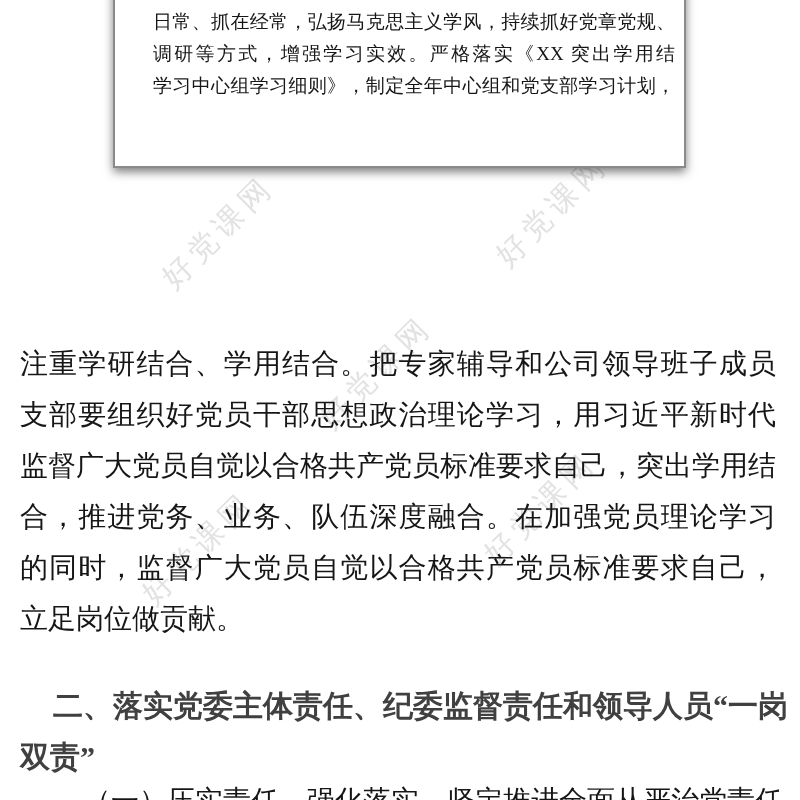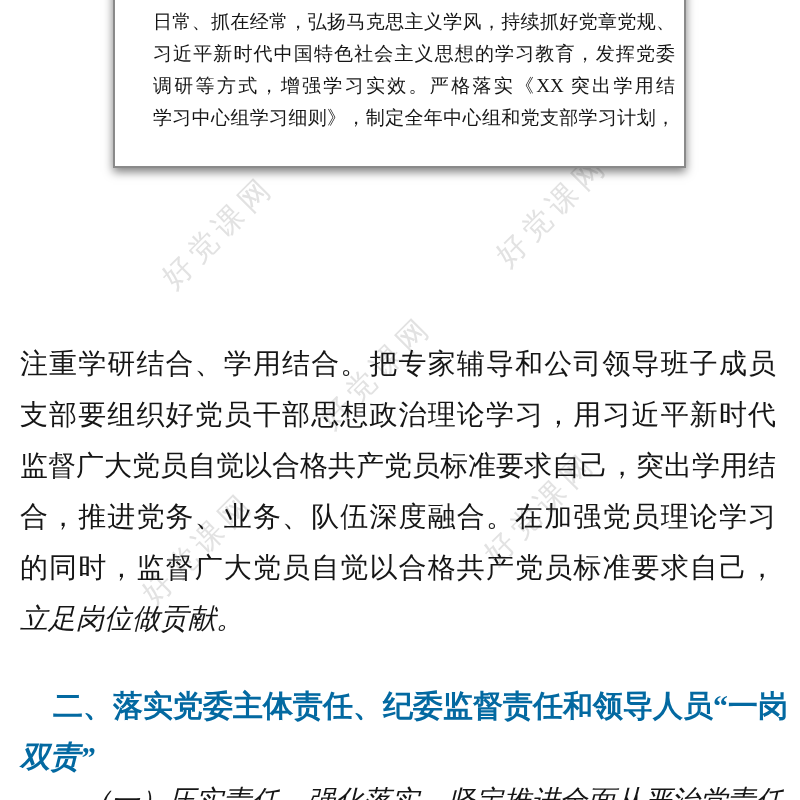--- a/index.html
+++ b/index.html
@@ -27,32 +27,32 @@
     padding:28px 9px 0 38px;
     font-size:19px;line-height:32px;color:#161616;
     overflow:hidden;
   }
 
   
   .tline{
     text-align:justify;text-align-last:justify;
     white-space:nowrap;color:#161616;
   }
-  .tl-left{text-align-last:left;font-style:italic;}
+  .tl-left{text-align-last:left;}
 
   .body-par{
     position:absolute;left:20px;top:338px;width:756px;z-index:2;
     font-size:28px;line-height:51px;
   }
 
   .heading{
     position:absolute;left:20px;top:680px;width:758px;z-index:2;
     font-size:30px;line-height:51px;font-weight:bold;color:#000;
   }
-  .heading .tline{color:#0369a1;}
+  .heading .tline{color:#404040;}
   .heading .tline:first-child{text-indent:33px;}
 
   .partial{
     position:absolute;left:20px;top:775px;width:758px;z-index:2;
     font-size:28px;line-height:51px;
   }
   .partial .tline{text-align-last:left;text-indent:63px;}
 </style>
 </head>
 <body>
@@ -62,21 +62,20 @@
   <div class="wm-layer">
       <span class="wm" style="left: 133px; top: 212px; color: rgb(226, 226, 226);">好党课网</span>
       <span class="wm" style="left: 467px; top: 190px; color: rgb(226, 226, 226);">好党课网</span>
       <span class="wm" style="left: 291px; top: 352px; color: rgb(226, 226, 226);">好党课网</span>
       <span class="wm" style="left: 455px; top: 488px; color: rgb(226, 226, 226);">好党课网</span>
       <span class="wm" style="left: 113px; top: 528px; color: rgb(226, 226, 226);">好党课网</span>
     </div>
 
   <div class="quote-box">
       <div class="tline">日常、抓在经常，弘扬马克思主义学风，持续抓好党章党规、</div>
-      <div class="tline">习近平新时代中国特色社会主义思想的学习教育，发挥党委</div>
       <div class="tline">调研等方式，增强学习实效。严格落实《XX 突出学用结</div>
       <div class="tline">学习中心组学习细则》，制定全年中心组和党支部学习计划，</div>
     </div>
 
   <div class="body-par">
       <div class="tline">注重学研结合、学用结合。把专家辅导和公司领导班子成员</div>
       <div class="tline">支部要组织好党员干部思想政治理论学习，用习近平新时代</div>
       <div class="tline">监督广大党员自觉以合格共产党员标准要求自己，突出学用结</div>
       <div class="tline">合，推进党务、业务、队伍深度融合。在加强党员理论学习</div>
       <div class="tline">的同时，监督广大党员自觉以合格共产党员标准要求自己，</div>

